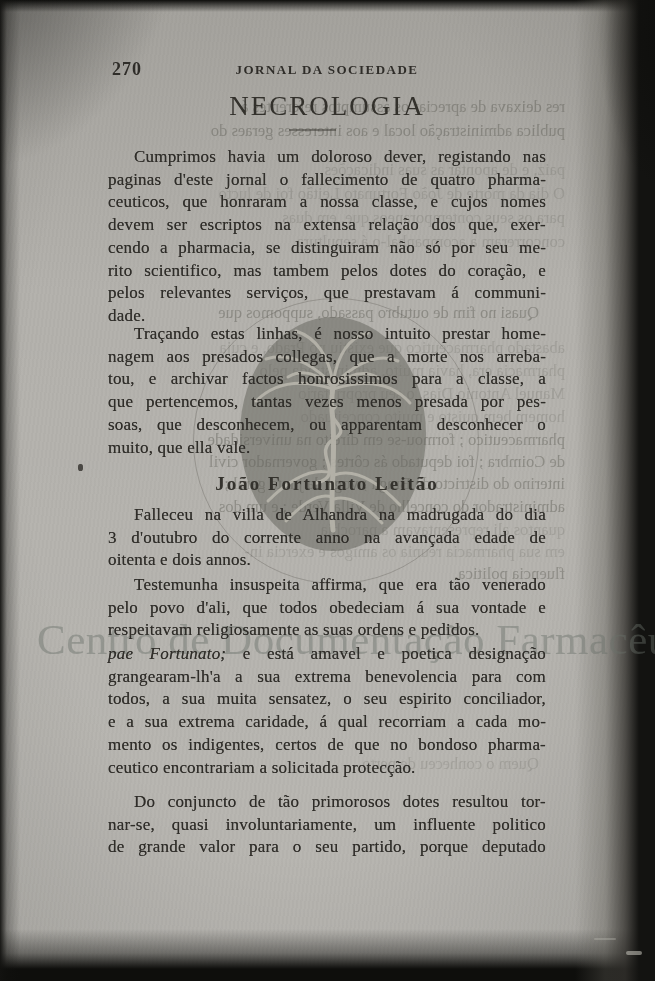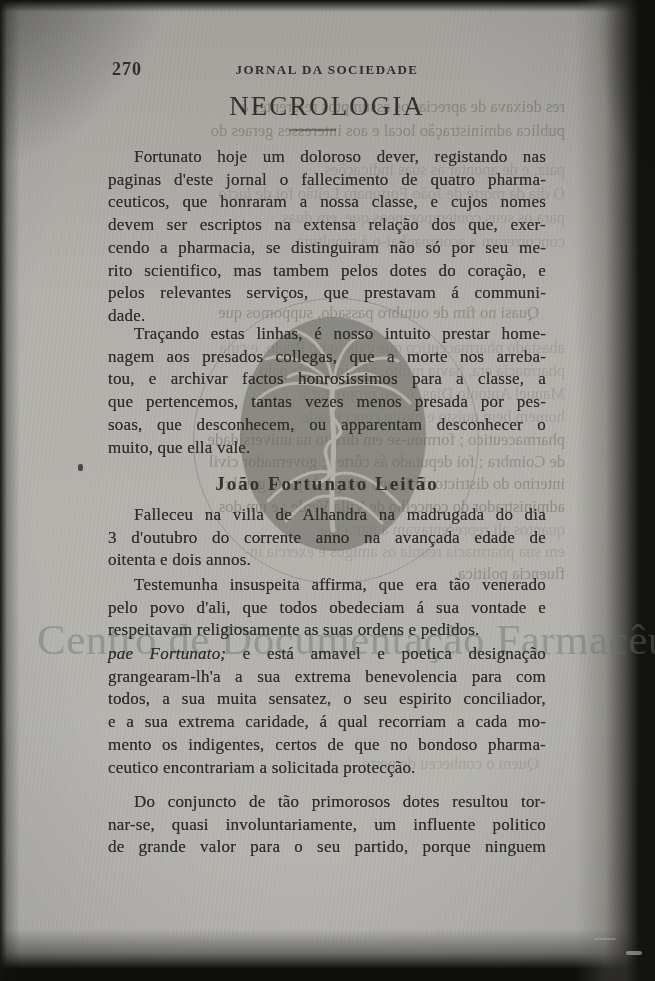--- a/index.html
+++ b/index.html
@@ -114,21 +114,21 @@
   </svg>
 
   <div class="wm wm1">Centro de Documentação Farmacêutica</div>
 
   <div class="content">
     <div class="pgnum">270</div>
     <div class="runhead">JORNAL DA SOCIEDADE</div>
     <div class="title">NECROLOGIA</div>
 
     <div class="para p1">
-      <div class="jline first">Fortunato hoje um doloroso dever, registando nas</div>
+      <div class="jline first">Cumprimos havia um doloroso dever, registando nas</div>
       <div class="jline">paginas d'este jornal o fallecimento de quatro pharma-</div>
       <div class="jline">ceuticos, que honraram a nossa classe, e cujos nomes</div>
       <div class="jline">devem ser escriptos na extensa relação dos que, exer-</div>
       <div class="jline">cendo a pharmacia, se distinguiram não só por seu me-</div>
       <div class="jline">rito scientifico, mas tambem pelos dotes do coração, e</div>
       <div class="jline">pelos relevantes serviços, que prestavam á communi-</div>
       <div class="lastline">dade.</div>
     </div>
 
     <div class="para p2">
@@ -159,20 +159,20 @@
       <div class="jline">grangearam-lh'a a sua extrema benevolencia para com</div>
       <div class="jline">todos, a sua muita sensatez, o seu espirito conciliador,</div>
       <div class="jline">e a sua extrema caridade, á qual recorriam a cada mo-</div>
       <div class="jline">mento os indigentes, certos de que no bondoso pharma-</div>
       <div class="lastline">ceutico encontrariam a solicitada protecção.</div>
     </div>
 
     <div class="para p6">
       <div class="jline first">Do conjuncto de tão primorosos dotes resultou tor-</div>
       <div class="jline">nar-se, quasi involuntariamente, um influente politico</div>
-      <div class="jline">de grande valor para o seu partido, porque ninguem</div>
+      <div class="jline">de grande valor para o seu partido, porque deputado</div>
     </div>
   </div>
 
   <div class="speck"></div>
   <div class="stack-mark1"></div>
   <div class="stack-mark2"></div>
 </div>
 
 </body></html>

